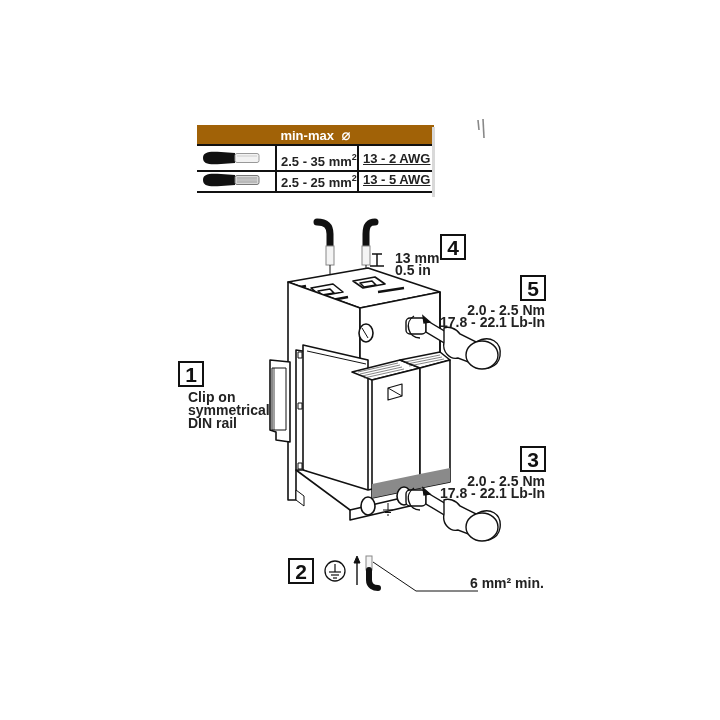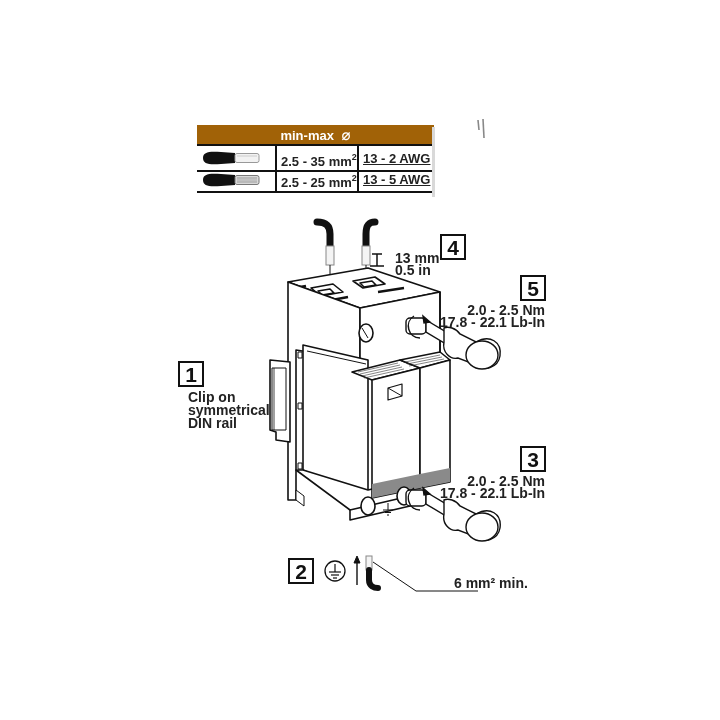--- a/index.html
+++ b/index.html
@@ -207,13 +207,13 @@
   <div>Clip on</div>
   <div>symmetrical</div>
   <div>DIN rail</div>
 </div>
 
 <div class="abs step-box" style="left:520px;top:446px;">3</div>
 <div class="abs note right" style="right:175px;top:475px;">2.0 - 2.5 Nm</div>
 <div class="abs note right" style="right:175px;top:487px;">17.8 - 22.1 Lb-In</div>
 
 <div class="abs step-box" style="left:288px;top:558px;">2</div>
-<div class="abs note" style="left:418px;top:577px;padding-left:36px;">6 mm² min.</div>
+<div class="abs note" style="left:434px;top:577px;padding-left:36px;">6 mm² min.</div>
 
 </body></html>

